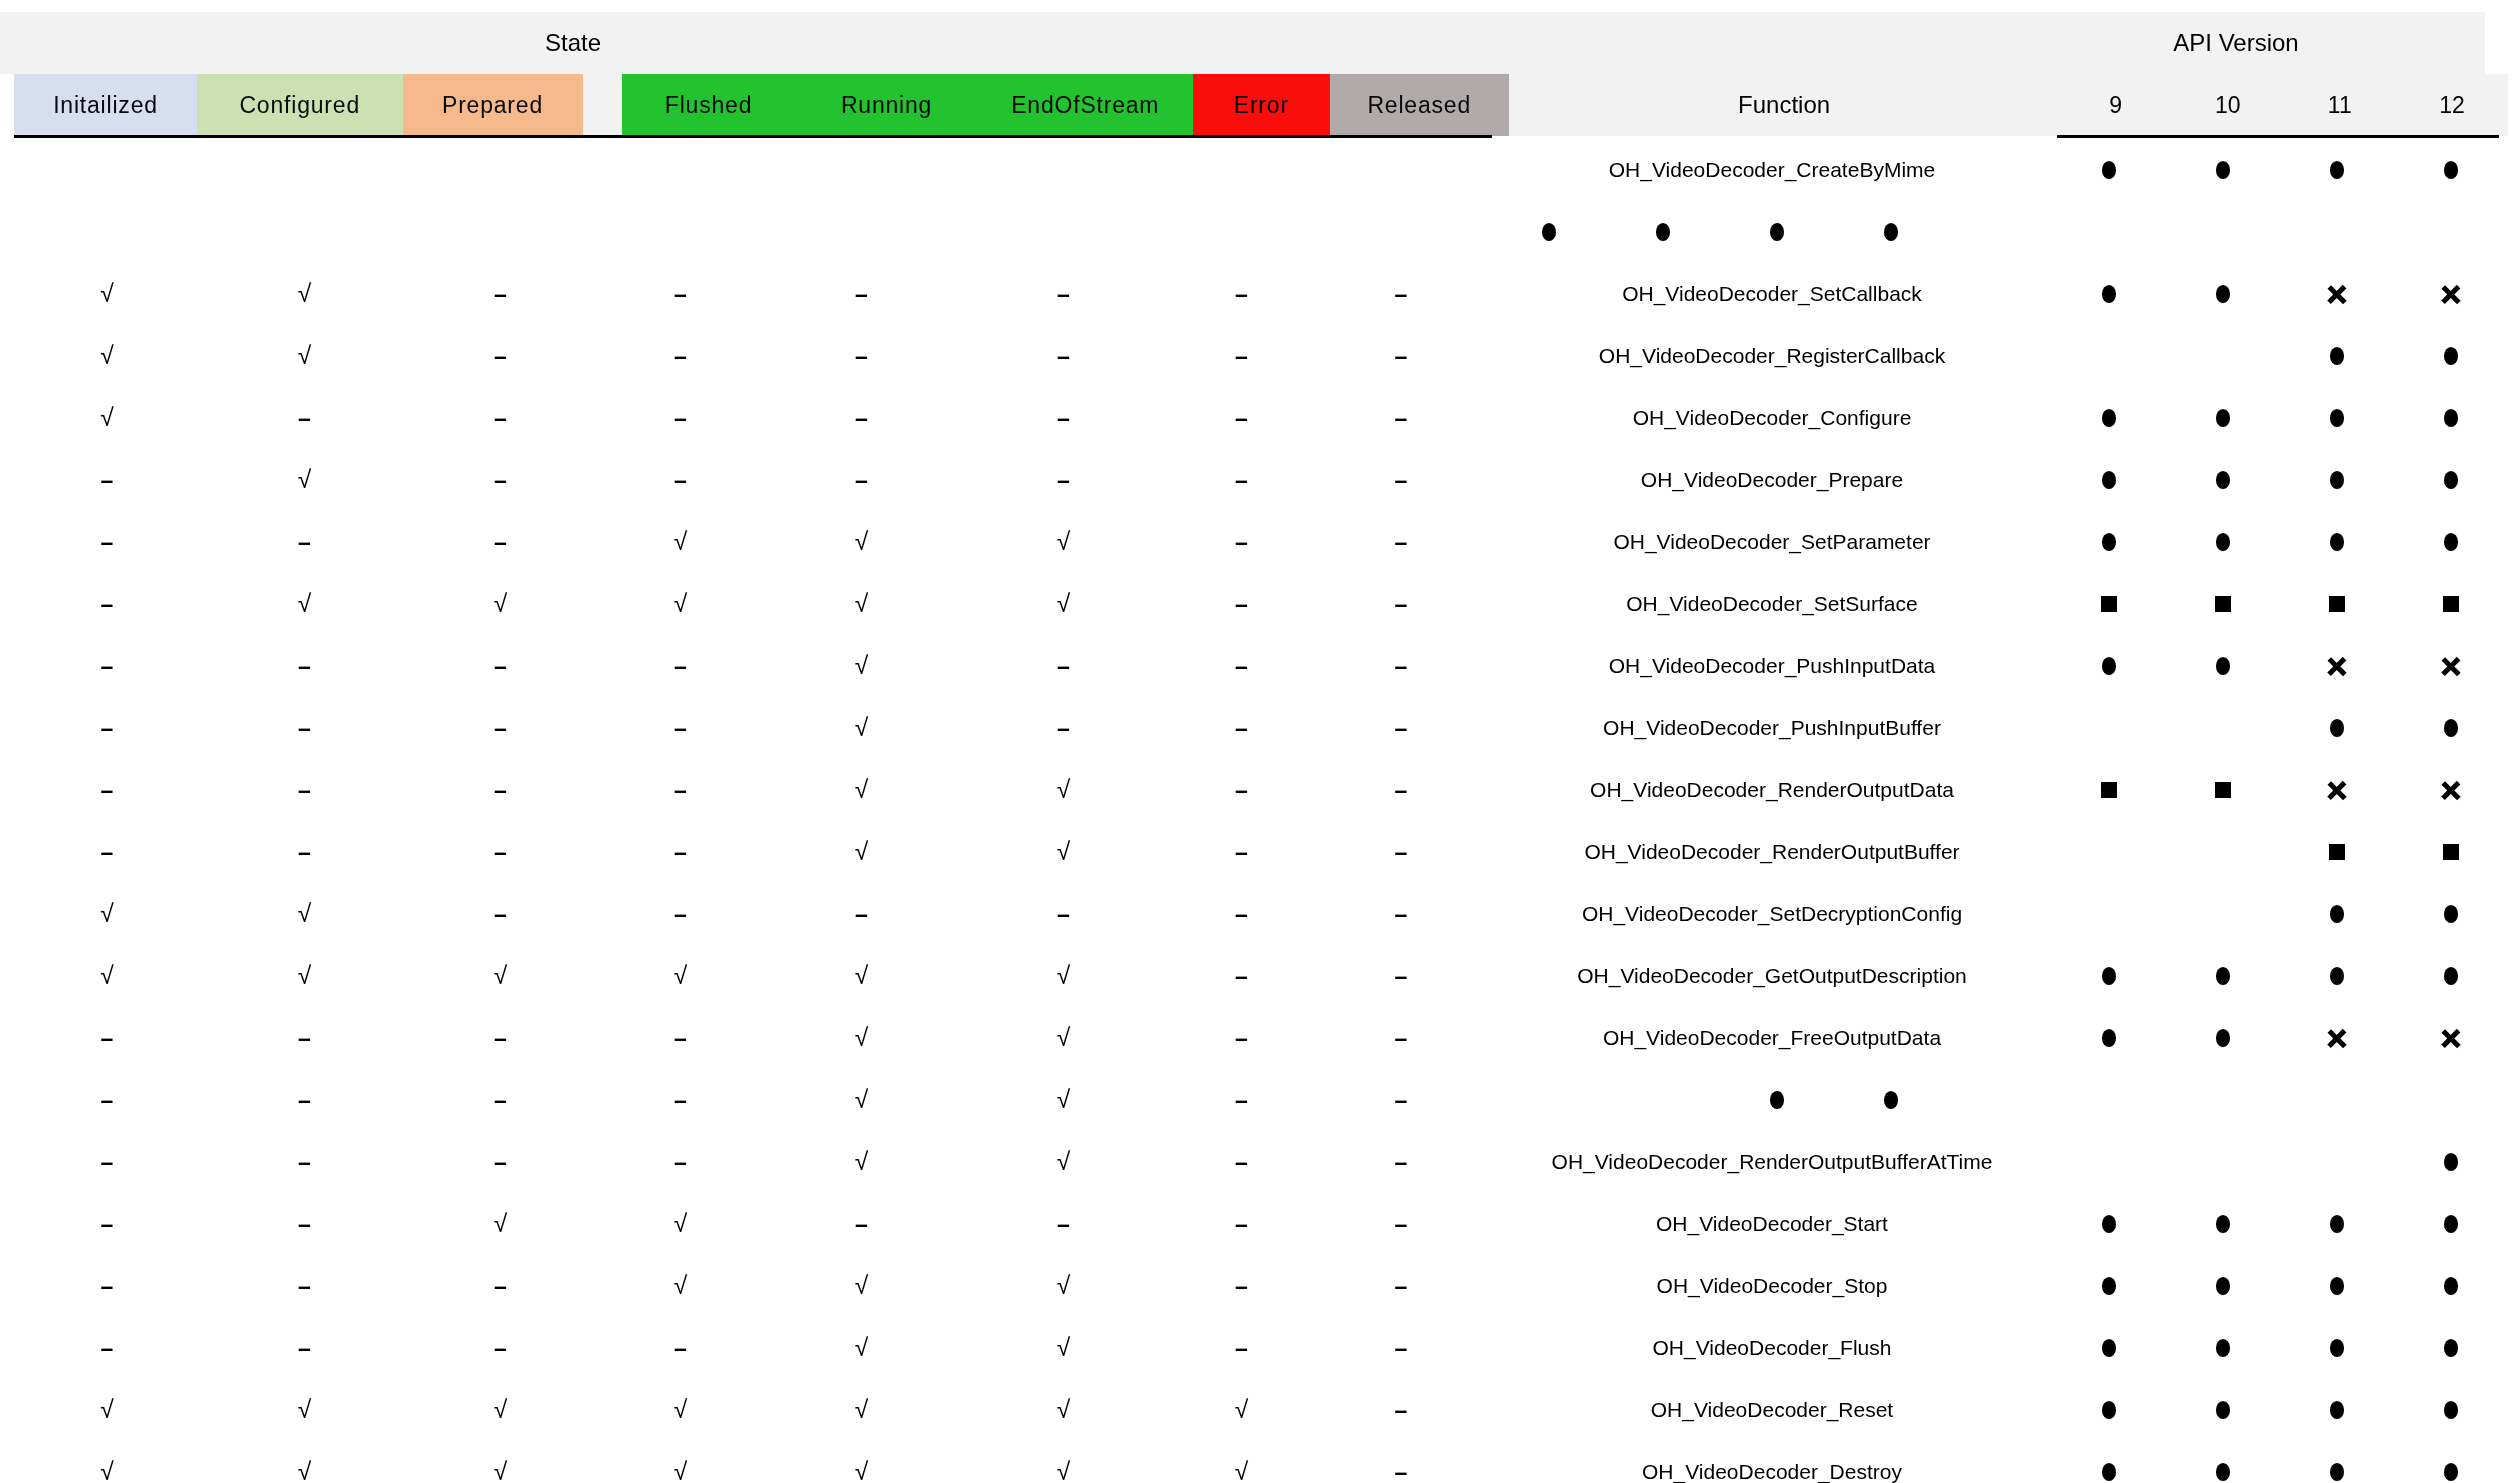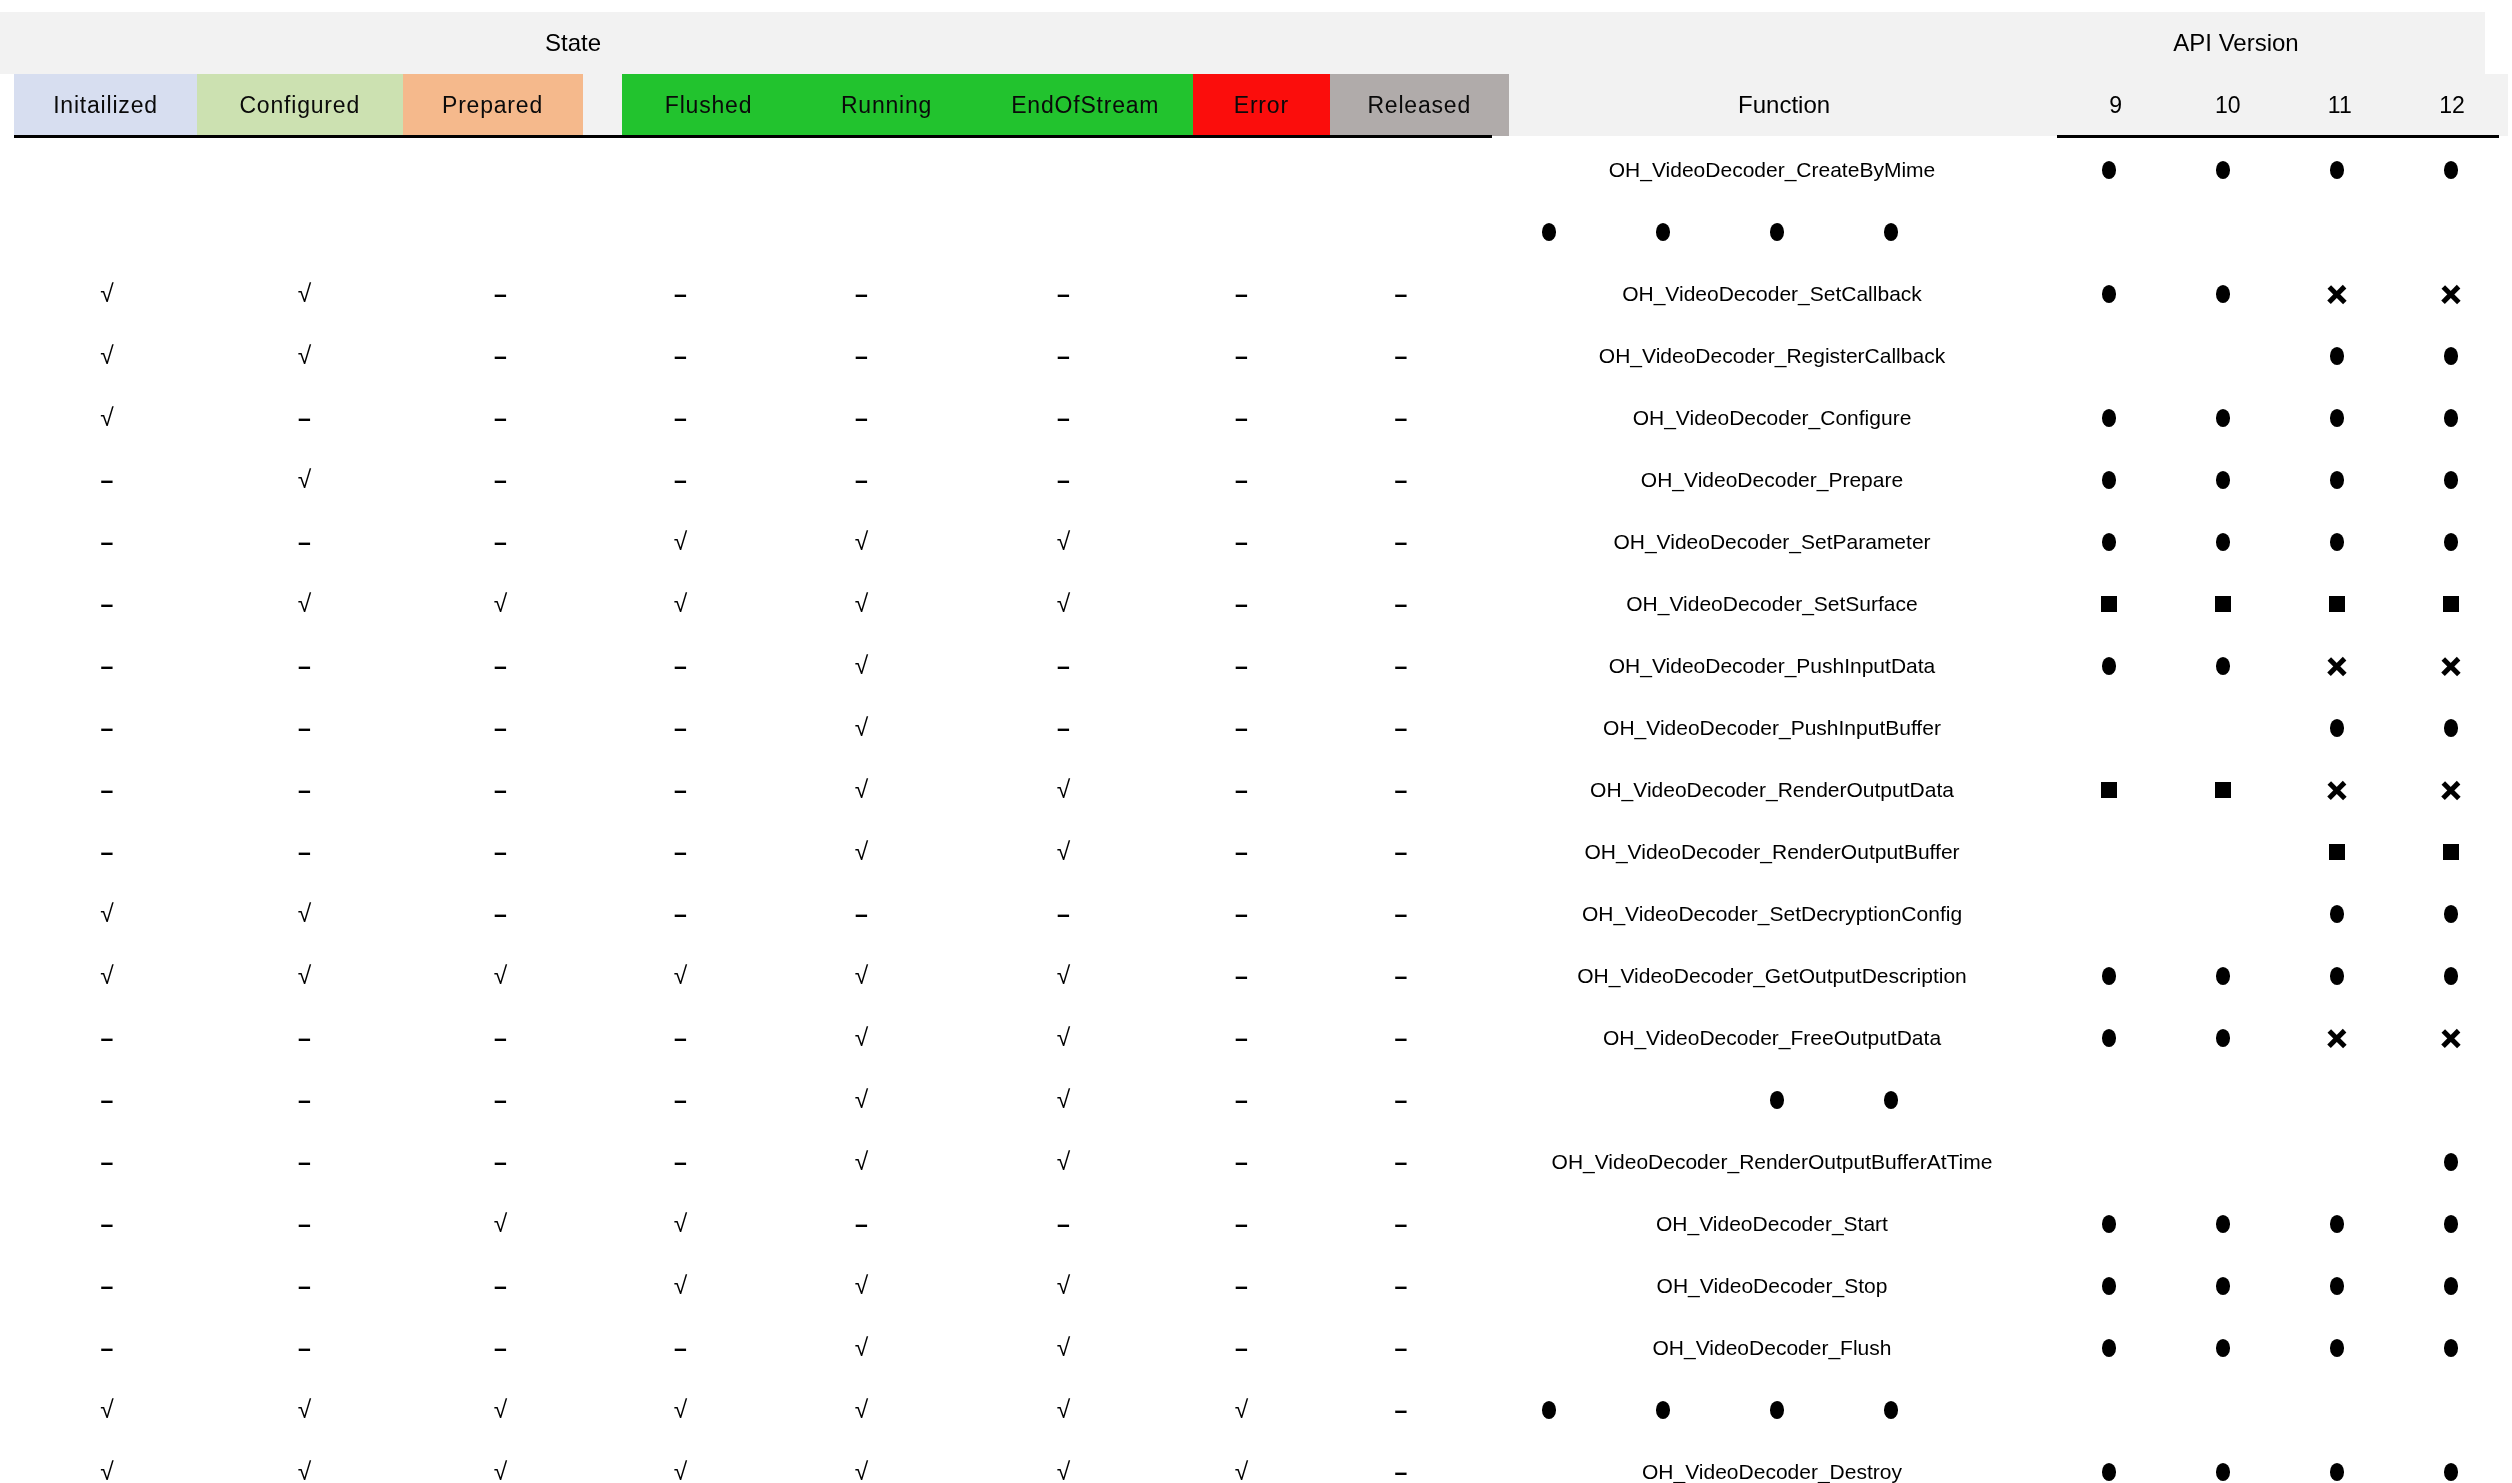--- a/index.html
+++ b/index.html
@@ -827,20 +827,21 @@
         </div>
         <div class="cell sc" style="width: 219px;">
           <div class="check">√</div>
         </div>
         <div class="cell sc" style="width: 137px;">
           <div class="check">√</div>
         </div>
         <div class="cell sc" style="width: 182px;">
           <div class="dash">–</div>
         </div>
+        <div class="cell fc" style="width: 560px;">OH_VideoDecoder_Reset</div>
         <div class="cell ac" style="width: 114px;">
           <div class="dot"></div>
         </div>
         <div class="cell ac" style="width: 114px;">
           <div class="dot"></div>
         </div>
         <div class="cell ac" style="width: 114px;">
           <div class="dot"></div>
         </div>
         <div class="cell ac" style="width: 114px;">

